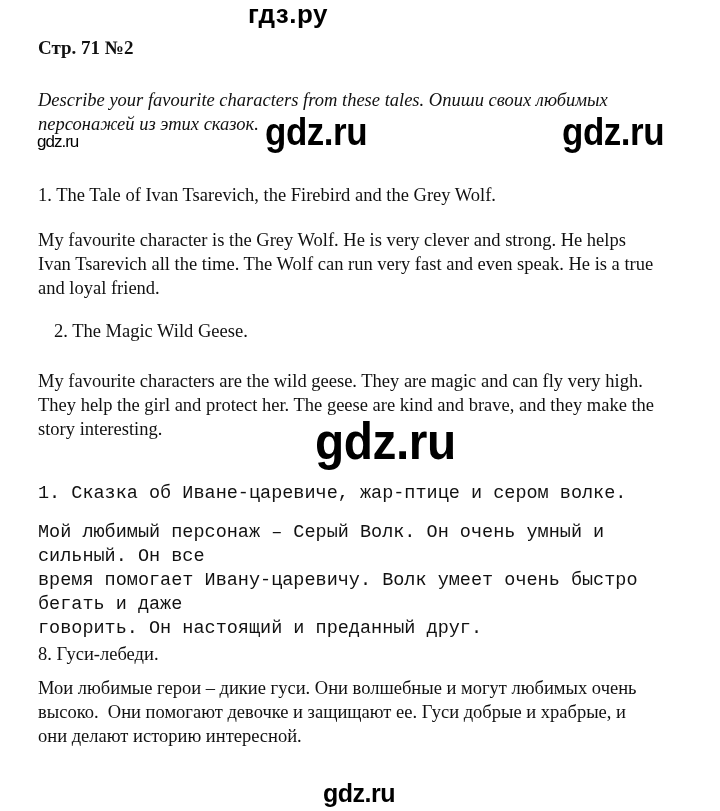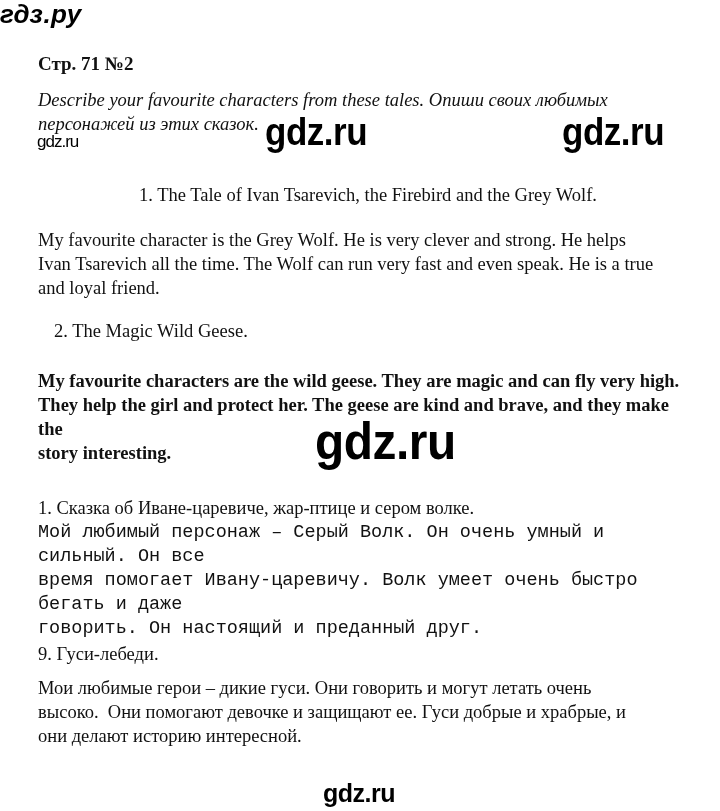--- a/index.html
+++ b/index.html
@@ -12,27 +12,26 @@
       height: 811px;
       position: relative;
       overflow: hidden;
       color: #000000;
     }
     .site-header {
       position: absolute;
       top: 0;
       left: 0;
       width: 576px;
-      text-align: left;
+      text-align: center;
       font-family: "Liberation Sans", sans-serif;
       font-weight: bold;
       font-size: 26px;
       line-height: 28px;
       letter-spacing: 0.5px;
-      font-style: italic;
     }
     .doc {
       position: absolute;
       left: 38px;
       top: 0;
       width: 660px;
       font-family: "Liberation Serif", serif;
       font-size: 18.5px;
       line-height: 24px;
       color: #111111;
@@ -79,41 +78,41 @@
     }
   </style>
 </head>
 <body>
 
 <div class="site-header">
   <span>гдз.ру</span>
 </div>
 
 <div class="doc">
-  <p class="p title" style="top:52px;">Стр. 71 №2</p>
+  <p class="p title" style="top:36px;">Стр. 71 №2</p>
   <p class="p" style="top:88px;font-style:italic;">Describe your favourite characters from these tales. Опиши своих любимых
 персонажей из этих сказок.</p>
 
-  <p class="p" style="top:183px;text-align:center;">1. The Tale of Ivan Tsarevich, the Firebird and the Grey Wolf.</p>
+  <p class="p" style="top:183px;">1. The Tale of Ivan Tsarevich, the Firebird and the Grey Wolf.</p>
   <p class="p" style="top:228px;">My favourite character is the Grey Wolf. He is very clever and strong. He helps
 Ivan Tsarevich all the time. The Wolf can run very fast and even speak. He is a true
 and loyal friend.</p>
 
   <p class="p" style="top:319px;margin-left:16px;">2. The Magic Wild Geese.</p>
-  <p class="p" style="top:369px;font-weight:bold;">My favourite characters are the wild geese. They are magic and can fly very high.
+  <p class="p" style="top:369px;">My favourite characters are the wild geese. They are magic and can fly very high.
 They help the girl and protect her. The geese are kind and brave, and they make the
 story interesting.</p>
 
-  <p class="p" style="top:496px;">1. Сказка об Иване-царевиче, жар-птице и сером волке.</p>
+  <p class="p" style="top:482px;font-family:Liberation Mono, monospace;">1. Сказка об Иване-царевиче, жар-птице и сером волке.</p>
   <p class="p" style="top:521px;font-family:Liberation Mono, monospace;">Мой любимый персонаж – Серый Волк. Он очень умный и сильный. Он все
 время помогает Ивану-царевичу. Волк умеет очень быстро бегать и даже
 говорить. Он настоящий и преданный друг.</p>
 
-  <p class="p" style="top:642px;">9. Гуси-лебеди.</p>
-  <p class="p" style="top:676px;">Мои любимые герои – дикие гуси. Они говорить и могут летать очень
+  <p class="p" style="top:642px;">8. Гуси-лебеди.</p>
+  <p class="p" style="top:676px;">Мои любимые герои – дикие гуси. Они волшебные и могут любимых очень
 высоко.  Они помогают девочке и защищают ее. Гуси добрые и храбрые, и
 они делают историю интересной.</p>
 </div>
 
 <div class="wm wm-small" style="left:37px; top:133px;">gdz.ru</div>
 <div class="wm wm-big" style="left:265px; top:112px;">gdz.ru</div>
 <div class="wm wm-big" style="left:562px; top:112px;">gdz.ru</div>
 <div class="wm wm-huge" style="left:315px; top:414px;">gdz.ru</div>
 <div class="wm wm-bottom" style="left:323px; top:780px;">gdz.ru</div>
 

